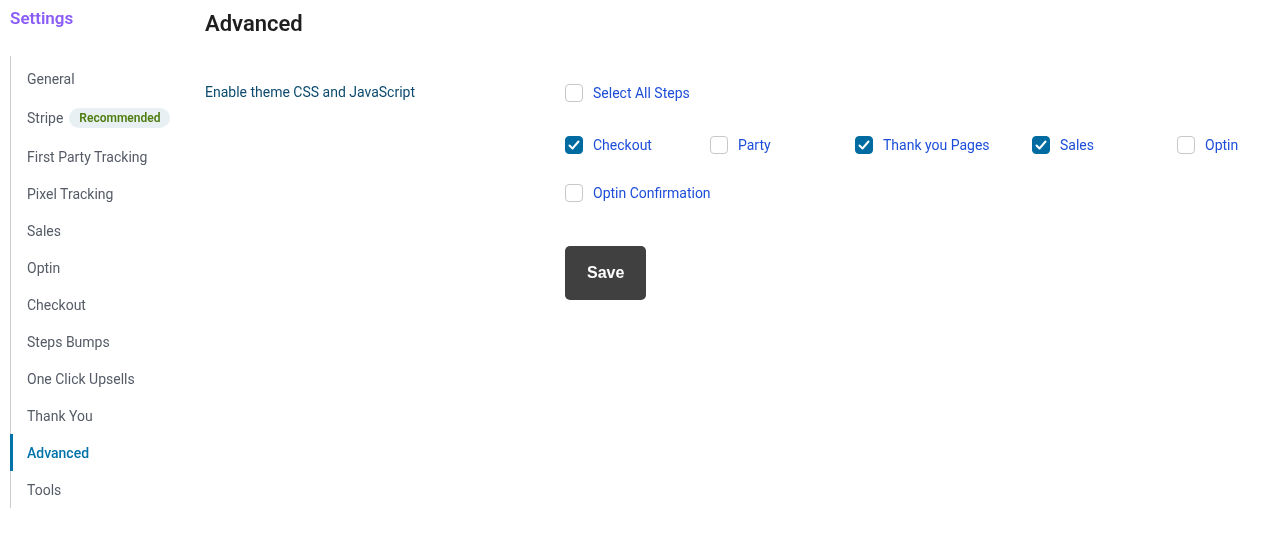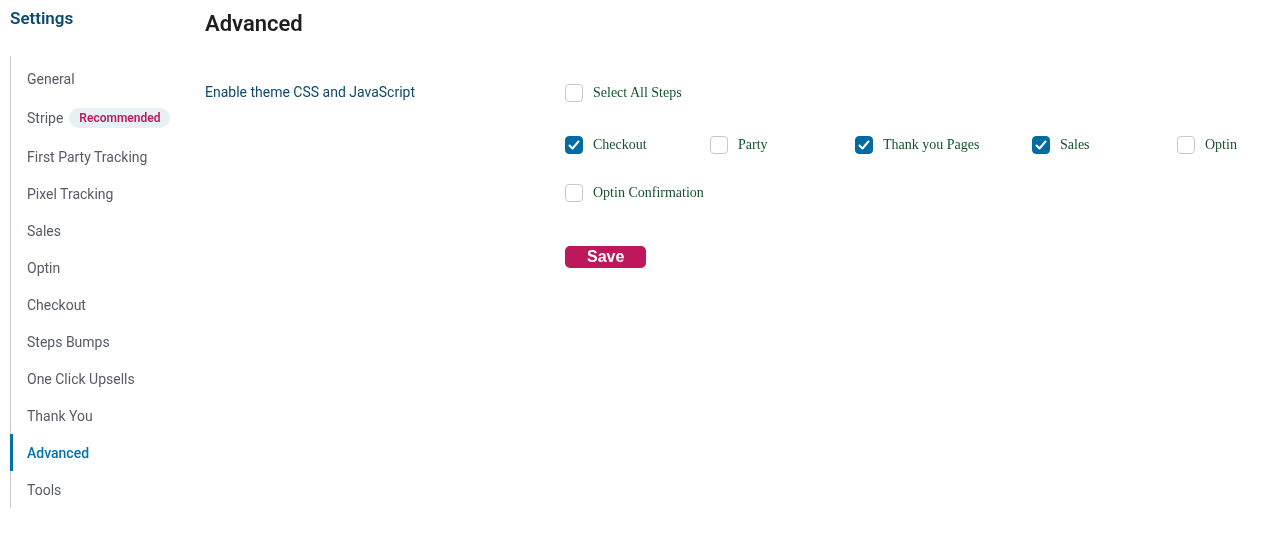--- a/index.html
+++ b/index.html
@@ -17,21 +17,21 @@
       display: flex;
     }
     .sidebar {
       width: 195px;
       padding-left: 10px;
       padding-top: 8px;
     }
     .sidebar-title {
       font-size: 17px;
       font-weight: 600;
-      color: #0c4a6e;
+      color: #8b5cf6;
       padding-left: 0;
       margin-bottom: 28px;
     }
     .sidebar-items {
       border-left: 1px solid #ccc;
       padding-top: 4px;
       text-align: center;
     }
     .sidebar-item {
       display: flex;
@@ -44,21 +44,21 @@
       border-left: 3px solid transparent;
       margin-left: -1px;
     }
     .sidebar-item.active {
       color: #0073aa;
       border-left: 3px solid #0073aa;
       font-weight: 500;
     }
     .badge {
       background: #e8f0f4;
-      color: #be185d;
+      color: #4d7c0f;
       font-size: 12px;
       font-weight: 600;
       padding: 3px 10px;
       border-radius: 10px;
     }
     .main {
       flex: 1;
       padding-top: 11px;
       padding-left: 10px;
       padding-right: 20px;
@@ -126,30 +126,29 @@
     .checkbox.checked svg {
       display: block;
     }
     .checkbox svg {
       display: none;
       width: 12px;
       height: 12px;
     }
     .checkbox-label {
       font-size: 14px;
-      color: #14532d;
-      font-family: Liberation Serif, serif;
+      color: #1d4ed8;
     }
     .save-btn {
-      background: #be185d;
+      background: #404040;
       color: #fff;
       border: none;
       font-size: 16px;
       font-weight: 600;
-      padding: 2px 22px;
+      padding: 18px 22px;
       border-radius: 5px;
       cursor: pointer;
     }
   </style>
 </head>
 <body>
 
 <div class="sidebar">
   <h2 class="sidebar-title">Settings</h2>
   <div class="sidebar-items" id="sidebar-items">

